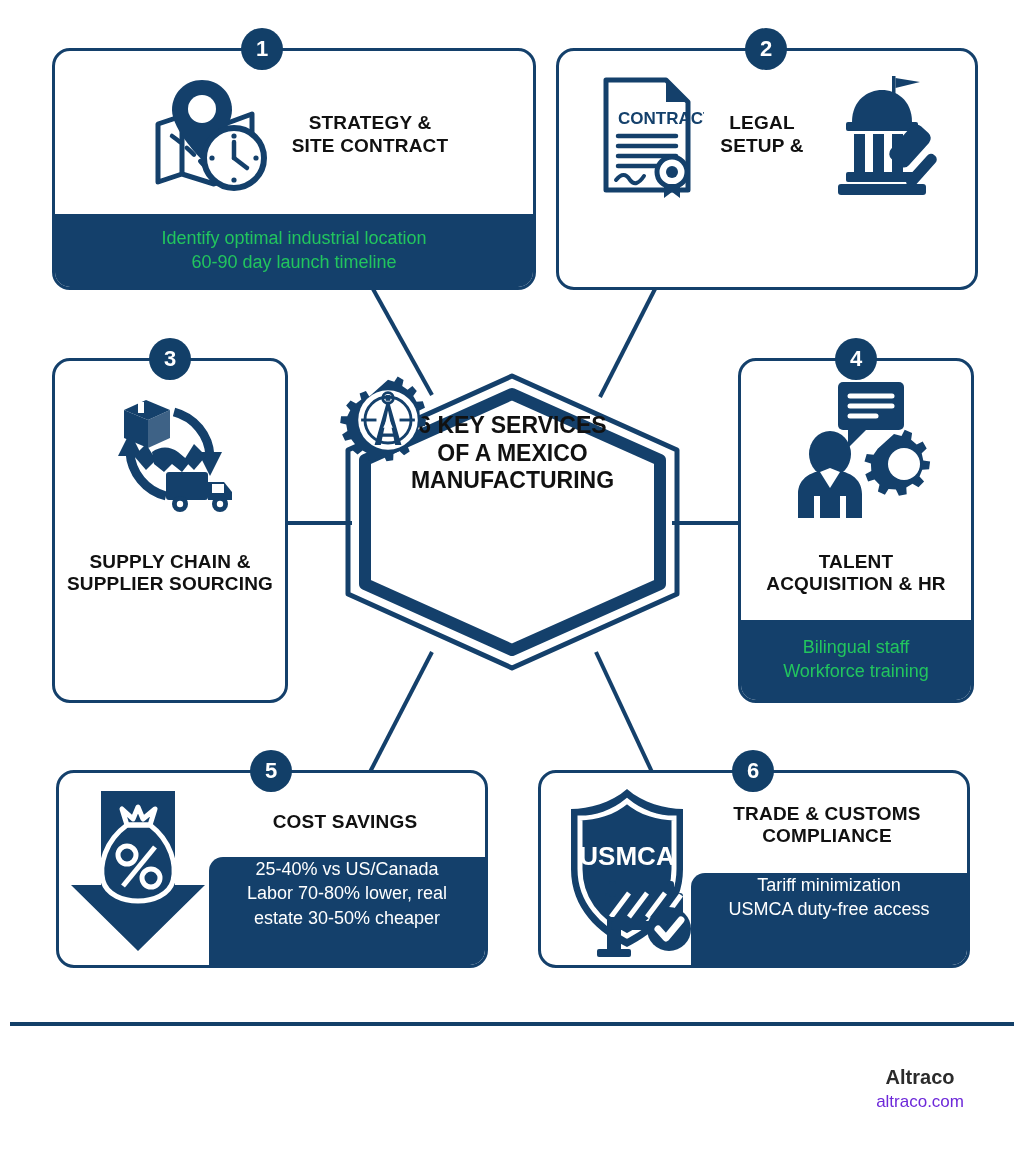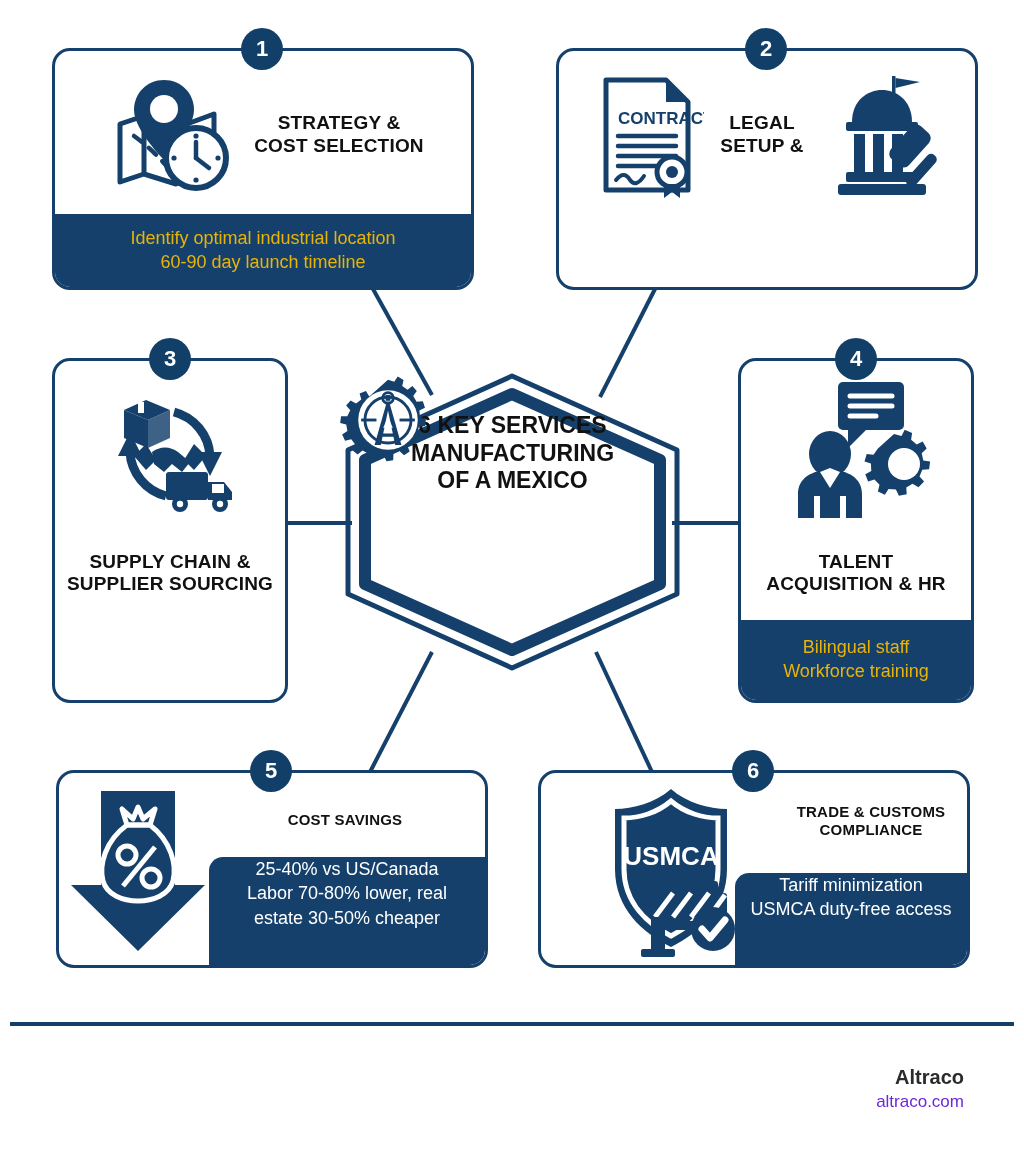--- a/index.html
+++ b/index.html
@@ -44,21 +44,21 @@
   }
   .card-title{
     color:#111111;
     font-weight:bold;
     text-align:center;
     line-height:1.18;
     letter-spacing:.2px;
   }
   .card-foot{
     background:#14406B;
-    color:#eab308;
+    color:#22c55e;
     text-align:center;
     line-height:1.32;
     display:flex;align-items:center;justify-content:center;
     box-sizing:border-box;
     font-size:18px;
   }
 
   
   .rowcard .card-top{flex-direction:row;gap:6px;padding:10px 14px 6px 14px;}
   .rowcard .card-title{font-size:19px;}
@@ -66,21 +66,21 @@
   
   .colcard .inner{
     display:flex;flex-direction:column;align-items:center;justify-content:flex-start;
     height:100%;box-sizing:border-box;
   }
   .colcard .icon-area{display:flex;align-items:center;justify-content:center;}
   .colcard .card-title{font-size:19px;}
 
   
   .splitcard .body{position:relative;height:100%;width:100%;}
-  .splitcard .card-title{font-size:15px;}
+  .splitcard .card-title{font-size:19px;}
   .splitcard .ov-foot{
     position:absolute;
     background:#14406B;
     color:#fff;
     border-radius:14px 0 14px 0;
     display:flex;align-items:flex-start;justify-content:center;
     text-align:center;line-height:1.35;font-size:18px;
     box-sizing:border-box;
   }
 
@@ -92,21 +92,21 @@
     display:flex;flex-direction:column;align-items:center;justify-content:flex-start;
     padding-top:30px;box-sizing:border-box;
   }
   #hex-title{
     color:#111;font-weight:bold;font-size:23px;line-height:1.2;text-align:center;
     margin-top:10px;
   }
 
   
   #divider{position:absolute;left:10px;top:1022px;width:1004px;height:4px;background:#123F68;z-index:5;}
-  #brand{position:absolute;right:60px;top:1065px;text-align:right;z-index:5;}
+  #brand{position:absolute;right:60px;top:1065px;text-align:center;z-index:5;}
   #brand-name{font-size:20px;font-weight:bold;color:#2b2b2b;line-height:1.2;}
   #brand-url{font-size:17px;color:#6d28d9;line-height:1.3;margin-top:2px;}
 
   .ico{display:block;}
 </style>
 </head>
 <body>
 
 <div id="stage">
 
@@ -148,27 +148,27 @@
 
           <path d="M47.5 24 h5 v6 h-5z"></path>
           <circle cx="50" cy="27" r="5.5" fill="none" stroke="#14406B" stroke-width="3"></circle>
           <path d="M48.8 31 L36 76 h6.5 L50 40 L57.5 76 H64 L51.2 31 z"></path>
           <rect x="40" y="64" width="20" height="3.4" rx="1.2"></rect>
         </g>
         <path d="M50 47 l5 11 h-10 z" fill="#ffffff"></path>
       </svg>
       <div id="hex-title">
         <div>6 KEY SERVICES</div>
+        <div>OF A MEXICO</div>
         <div>MANUFACTURING</div>
-        <div>OF A MEXICO</div>
-      </div>
-    </div>
-  </div>
-
-  <div class="card rowcard" style="left:52px;top:48px;width:422px;height:242px;">
+      </div>
+    </div>
+  </div>
+
+  <div class="card rowcard" style="left:52px;top:48px;width:484px;height:242px;">
     <div class="card-top" style="height:163px;">
       <svg class="ico" width="132" height="122" viewBox="0 0 132 122">
 
         <g fill="none" stroke="#14406B" stroke-width="5" stroke-linejoin="round">
           <path d="M42 42 L18 50 V108 L42 100 L74 110 L112 96 V40 L74 54 Z"></path>
         </g>
         <g fill="none" stroke="#14406B" stroke-width="5" stroke-linejoin="round">
           <line x1="42" y1="42" x2="42" y2="100"></line>
           <line x1="74" y1="54" x2="74" y2="110"></line>
         </g>
@@ -186,21 +186,21 @@
           <circle cx="72" cy="84" r="2.6"></circle>
             <circle cx="116" cy="84" r="2.6"></circle>
         </g>
         <g stroke="#14406B" stroke-width="4.5" stroke-linecap="round">
           <line x1="94" y1="84" x2="94" y2="68"></line>
           <line x1="94" y1="84" x2="107" y2="94"></line>
         </g>
       </svg>
       <div class="card-title" style="margin-left:14px;">
         <div>STRATEGY &amp;</div>
-        <div>COST SELECTION</div>
+        <div>SITE CONTRACT</div>
       </div>
     </div>
     <div class="card-foot" style="height:73px;">
       <div>
         <div>Identify optimal industrial location</div>
         <div>60-90 day launch timeline</div>
       </div>
     </div>
   </div>
   <div class="badge" style="left:241px;top:28px;">
@@ -365,21 +365,21 @@
           <circle cx="86" cy="95" r="9"></circle>
           <line x1="90" y1="64" x2="58" y2="103"></line>
         </g>
       </svg>
     </div>
   </div>
   <div class="badge" style="left:250px;top:750px;">
       <span>5</span>
     </div>
 
-  <div class="card splitcard" style="left:538px;top:770px;width:432px;height:198px;padding-left:44px;">
+  <div class="card splitcard" style="left:538px;top:770px;width:432px;height:198px;">
     <div class="body">
       <div class="card-title" style="position:absolute;left:150px;top:30px;width:272px;">
         <div>TRADE &amp; CUSTOMS</div>
         <div>COMPLIANCE</div>
       </div>
       <div class="ov-foot" style="left:150px;top:100px;right:0;bottom:0;">
         <div>
           <div>Tariff minimization</div>
           <div>USMCA duty-free access</div>
         </div>

